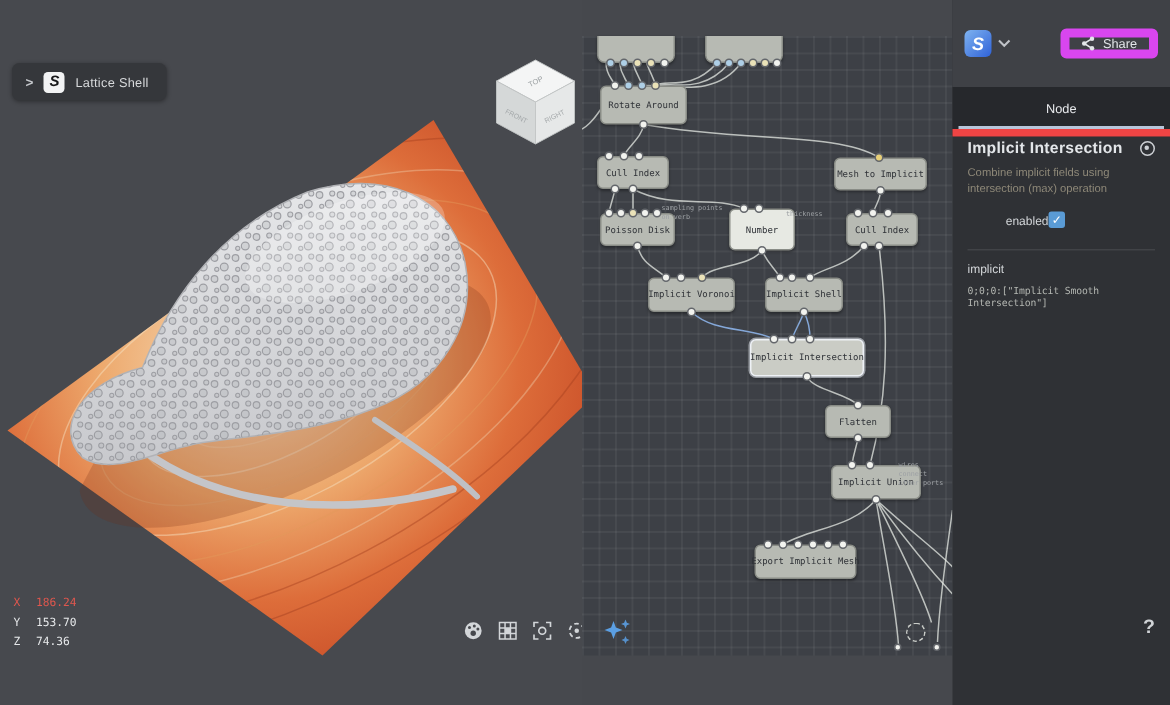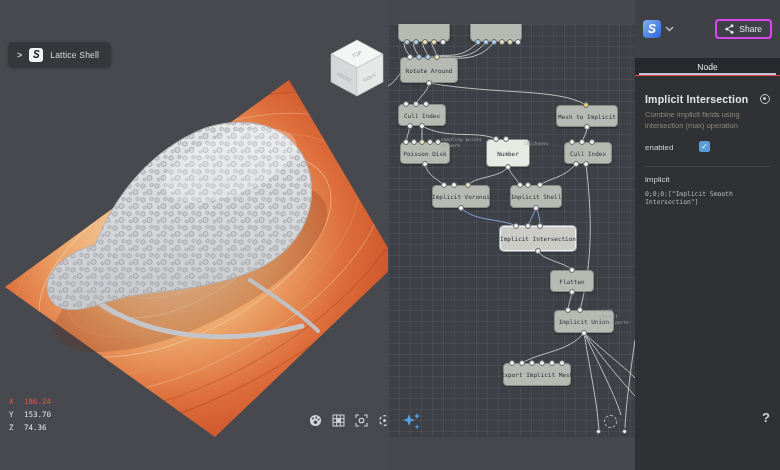--- a/index.html
+++ b/index.html
@@ -43,34 +43,34 @@
   .p-blue { background:#aecfe6; } .p-cream { background:#eae2b8; } .p-yellow { background:#e8d078; }
   .annot { position:absolute; color:#9da0a4; font-size:4.5px; line-height:1.35; font-family:"DejaVu Sans Mono", monospace; }
   .dashed-ind { position:absolute; left:216px; top:415px; width:13px; height:13px; border:1px dashed #c9ccc8; border-radius:50%; }
   .mini-port { position:absolute; width:5px; height:5px; border-radius:50%; background:#f2f3ef; border:1px solid #63666b; }
 
   
   .inspector { position:absolute; left:635px; top:0; width:145px; height:470px; background:#2f3135; }
   .insp-top { position:absolute; left:0; top:0; width:145px; height:58px; background:#3f4146; display:flex; align-items:center; padding:0 8px; gap:4px; }
   .logo-blue { width:18px; height:18px; border-radius:4px; background:linear-gradient(135deg,#7fb3f0,#2f62d8);
     color:#fff; font-weight:bold; font-style:italic; font-size:12px; display:flex; align-items:center; justify-content:center; }
-  .share-btn { margin-left:auto; height:20px; display:flex; align-items:center; gap:5px; border:2px solid #d946ef;
+  .share-btn { margin-left:auto; height:20px; display:flex; align-items:center; gap:5px; border:6px solid #d946ef;
     border-radius:4px; background:transparent; color:#e4e7ea; font-size:8.5px; padding:0 8px; font-family:inherit; }
-  .tabs { position:absolute; left:0; top:58px; width:145px; height:18px; background:#26282c; display:flex; border-bottom:1px solid #ef4444; }
+  .tabs { position:absolute; left:0; top:58px; width:145px; height:33px; background:#26282c; display:flex; border-bottom:5px solid #ef4444; }
   .tab { flex:1; display:flex; align-items:center; justify-content:center; color:#a7abb1; font-size:8.5px; position:relative; }
   .tab.active { color:#e9ebee; }
   .tab.active::after { content:""; position:absolute; left:4px; right:4px; bottom:0; height:2px; background:#b8c6da; }
   .insp-body { position:absolute; left:0; top:84px; width:145px; padding:9px 10px; }
   .title-row { display:flex; align-items:center; justify-content:space-between; }
   .insp-title { color:#e3e6e9; font-size:10.5px; font-weight:bold; letter-spacing:.2px; }
   .target-icon { width:10px; height:10px; border:1.2px solid #cdd0d4; border-radius:50%; position:relative; }
   .target-icon::after { content:""; position:absolute; left:2.4px; top:2.4px; width:3px; height:3px; background:#cdd0d4; border-radius:50%; }
   .desc { color:#8e8878; font-size:7.5px; line-height:1.45; margin-top:5px; }
   .field { display:flex; align-items:flex-start; margin-top:9px; }
-  .field label { width:54px; color:#d3d6d9; font-size:8px; line-height:1.25; word-break:break-all; padding-top:2px; }
+  .field label { width:54px; color:#d3d6d9; font-size:8px; line-height:1.25; word-break:break-all; padding-top:2px;text-align:right; }
   .checkbox { width:11px; height:11px; border-radius:2px; border:1px solid #9aa0a8; display:flex; align-items:center; justify-content:center;
     font-size:8px; color:#fff; }
   .checkbox.checked { background:#5a9bd5; border-color:#5a9bd5; }
   .txt { width:86px; height:16px; background:#0a0a0b; border:none; border-radius:2px; color:#e8eaec;
     font-size:8px; padding:0 5px; font-family:inherit; }
   .divider { border:none; border-top:1px solid rgba(255,255,255,.09); margin:13px 0 8px; }
   .out-label { color:#d3d6d9; font-size:8px; }
   .out-value { color:#b4b7b2; font-size:6.5px; font-family:"DejaVu Sans Mono", monospace; margin-top:6px; letter-spacing:-.1px; }
   .help { position:absolute; left:122px; top:408px; color:#d0d3d6; font-size:13px; font-weight:bold; width:18px; height:18px;
     display:flex; align-items:center; justify-content:center; }

